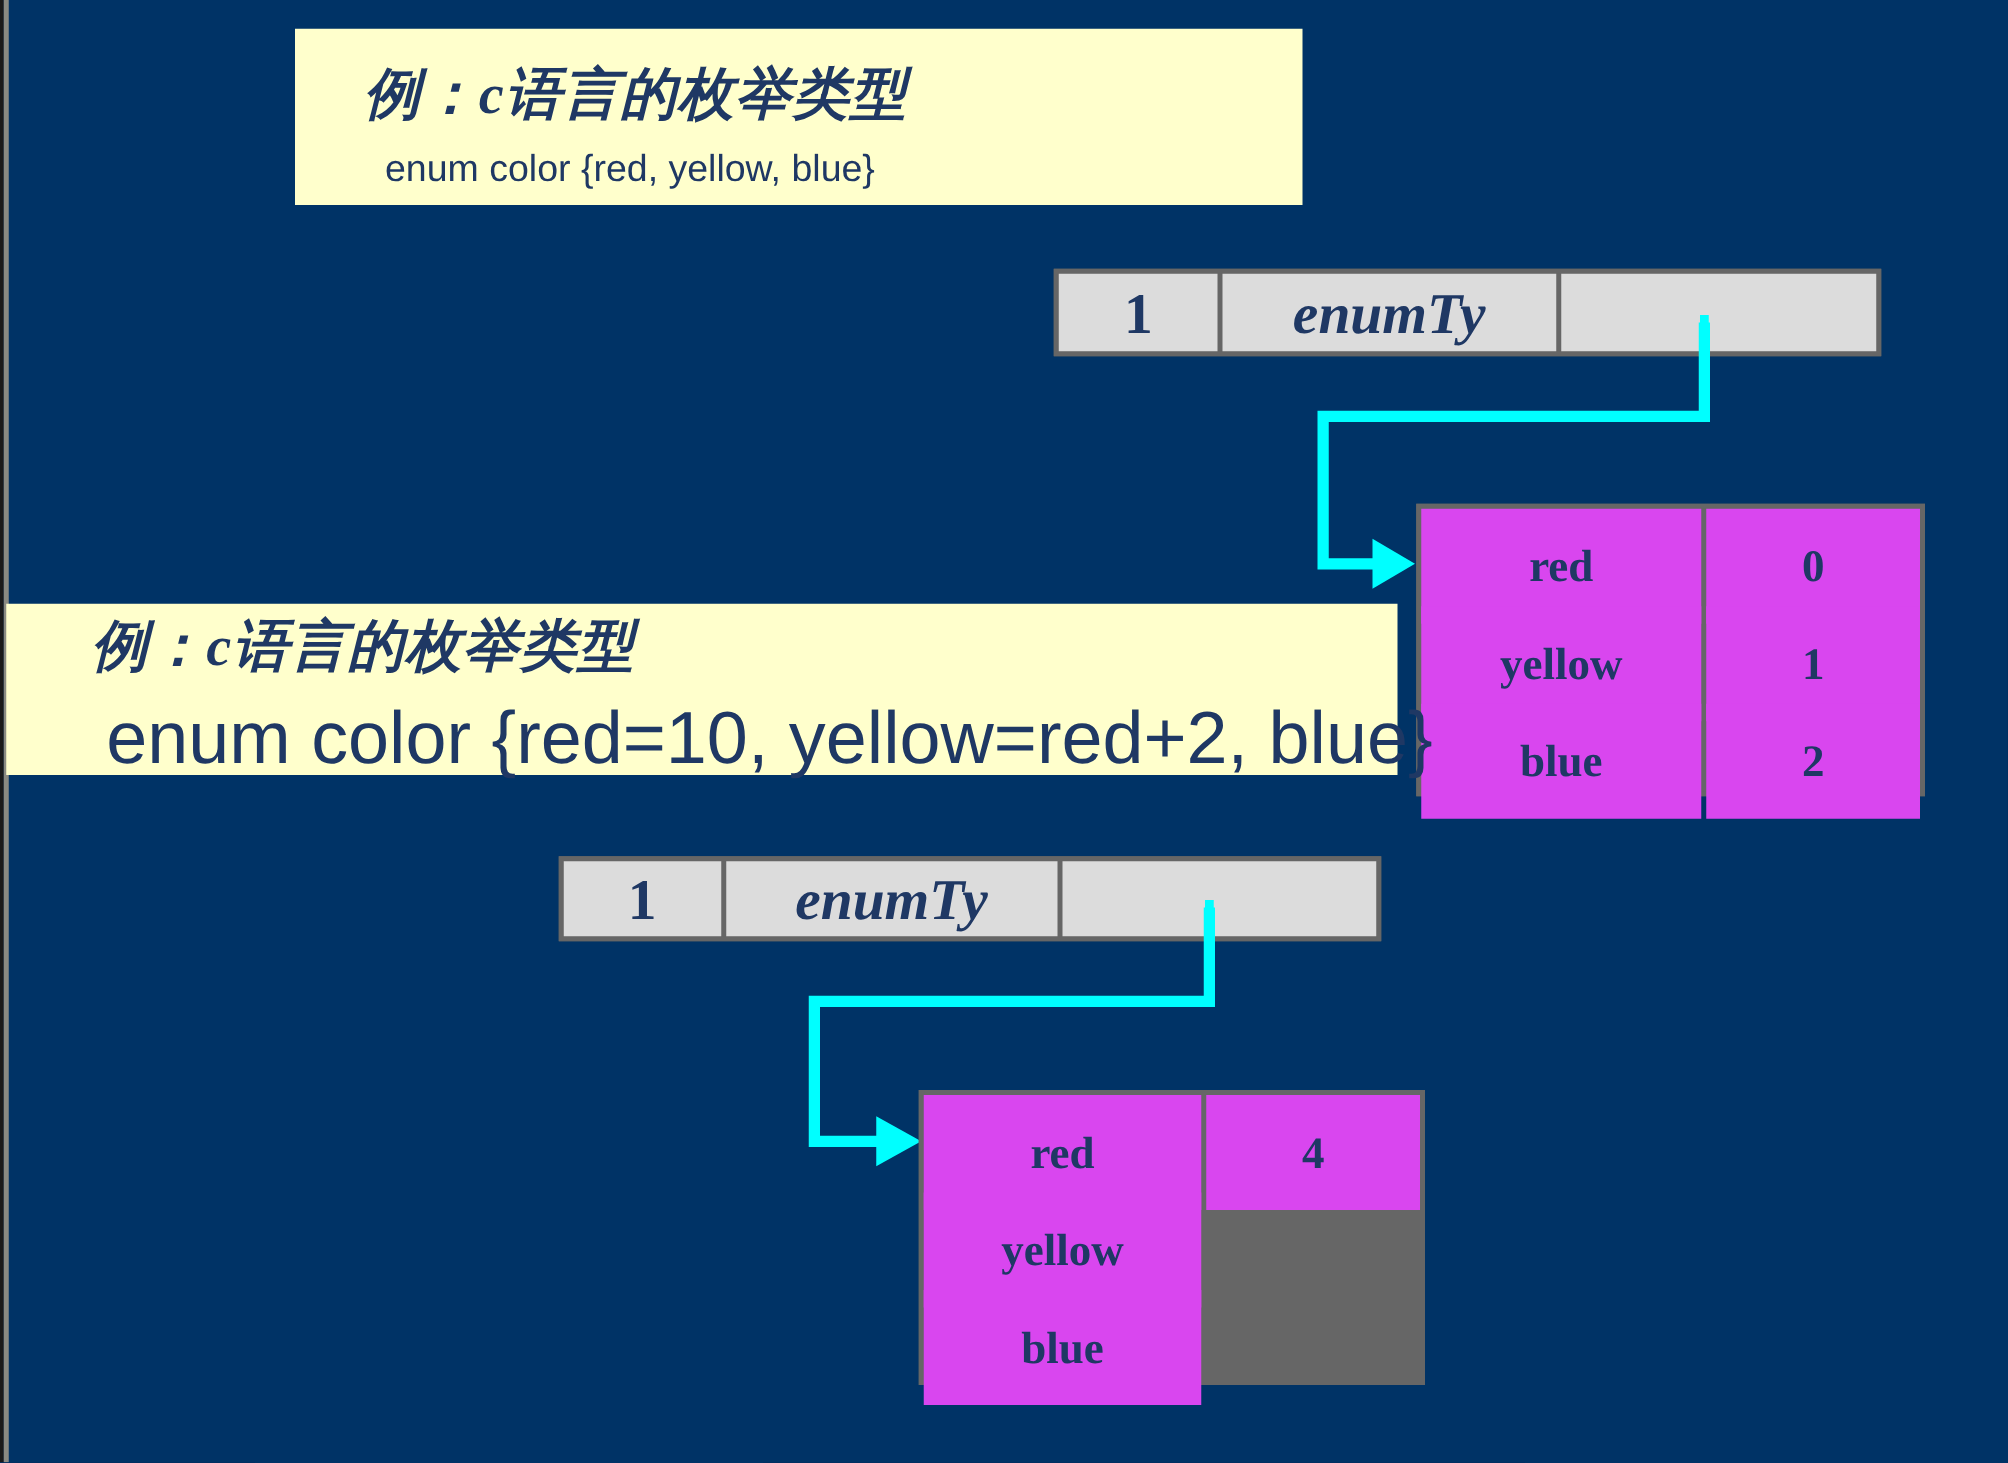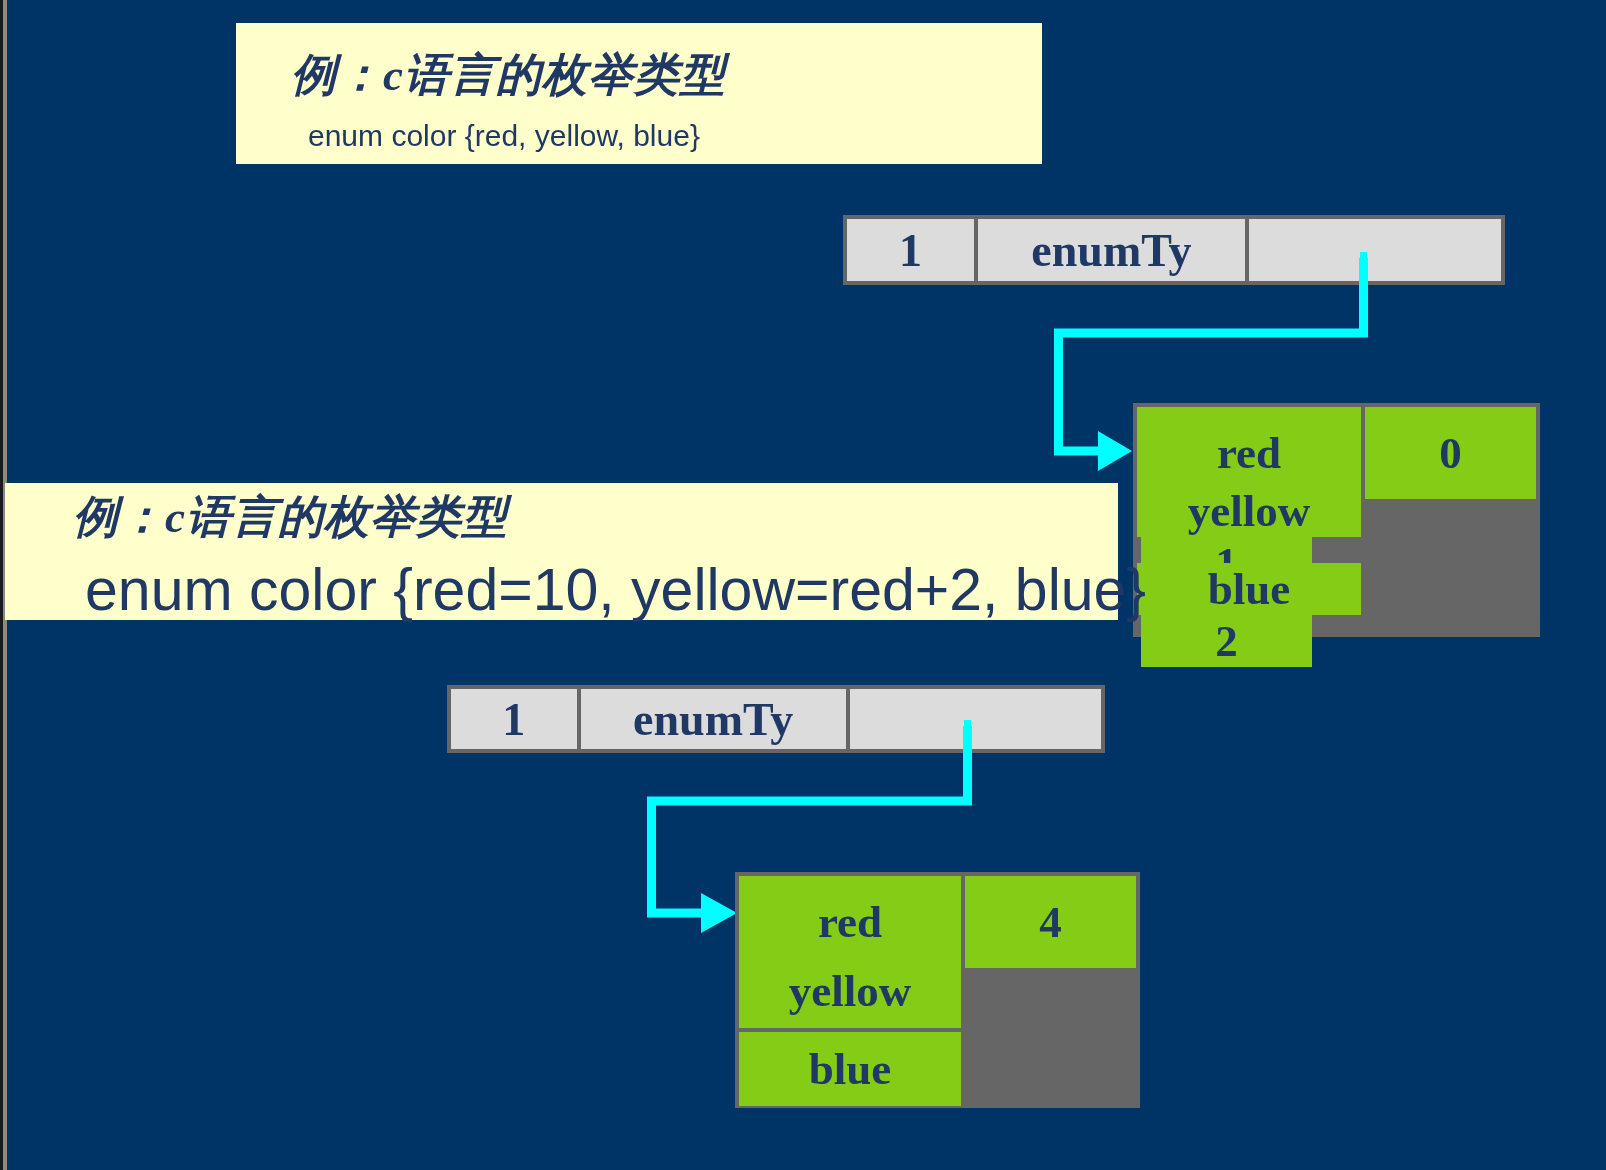--- a/index.html
+++ b/index.html
@@ -93,21 +93,21 @@
   .record .cell {
     background: #dcdcdc;
     color: #1f3864;
     font-weight: bold;
     font-size: 46px;
     display: flex;
     align-items: center;
     justify-content: center;
     box-sizing: border-box;
   }
-  .record .cell + .cell { margin-left: 4px; }
+  .record .cell + .cell { margin-left: 4px; font-style: italic; }
 
   #record1 { left: 843px; top: 215px; width: 662px; height: 70px; }
   #record1 .c0 { width: 128px; height: 62px; }
   #record1 .c1 { width: 268px; height: 62px; }
   #record1 .c2 { width: 254px; height: 62px; }
 
   #record2 { left: 447px; top: 685px; width: 658px; height: 68px; }
   #record2 .c0 { width: 126px; height: 60px; }
   #record2 .c1 { width: 266px; height: 60px; }
   #record2 .c2 { width: 252px; height: 60px; }
@@ -116,26 +116,26 @@
   .valtable {
     position: absolute;
     border: 4px solid #666666;
     box-sizing: border-box;
     background: #666666;
   }
   .valtable .row {
     display: flex;
     height: 74px;
   }
-  .valtable .row + .row { margin-top: 4px; flex-direction: column; }
+  .valtable .row + .row { margin-top: 4px; }
   .valtable .name, .valtable .val {
-    background: #84cc16;
+    background: #d946ef;
     color: #1f3864;
     font-weight: bold;
-    font-size: 45px;
+    font-size: 36px;
     display: flex;
     align-items: center;
     justify-content: center;
     box-sizing: border-box;
     height: 92px;
   }
   .valtable .val { margin-left: 4px; }
 
   #valtable1 { left: 1133px; top: 403px; width: 407px; height: 234px; }
   #valtable1 .name { width: 224px; }

